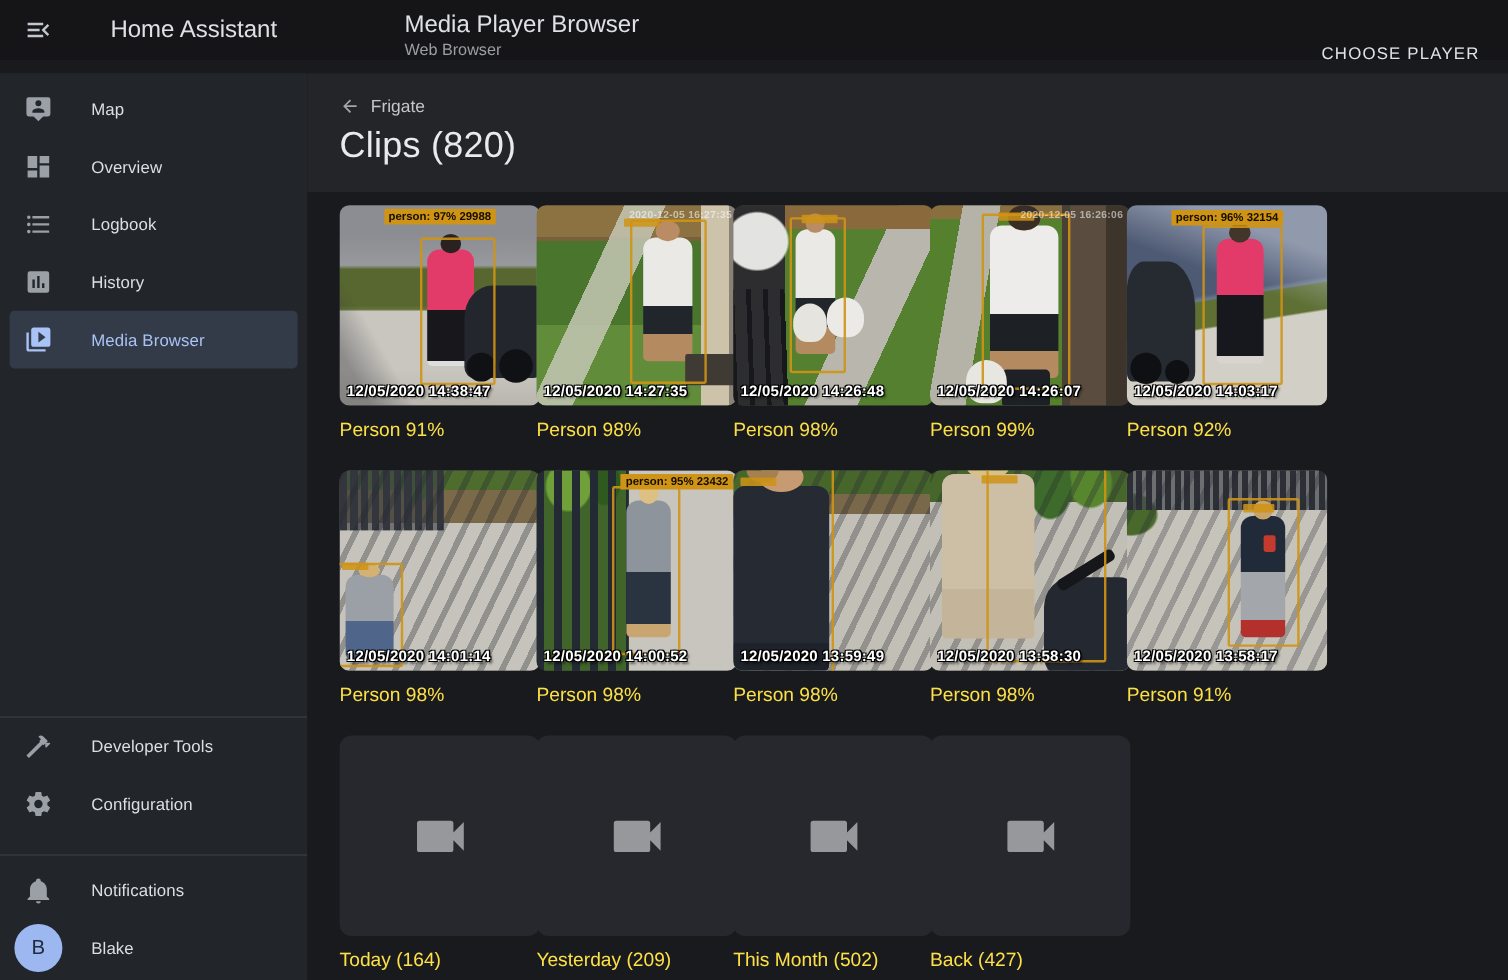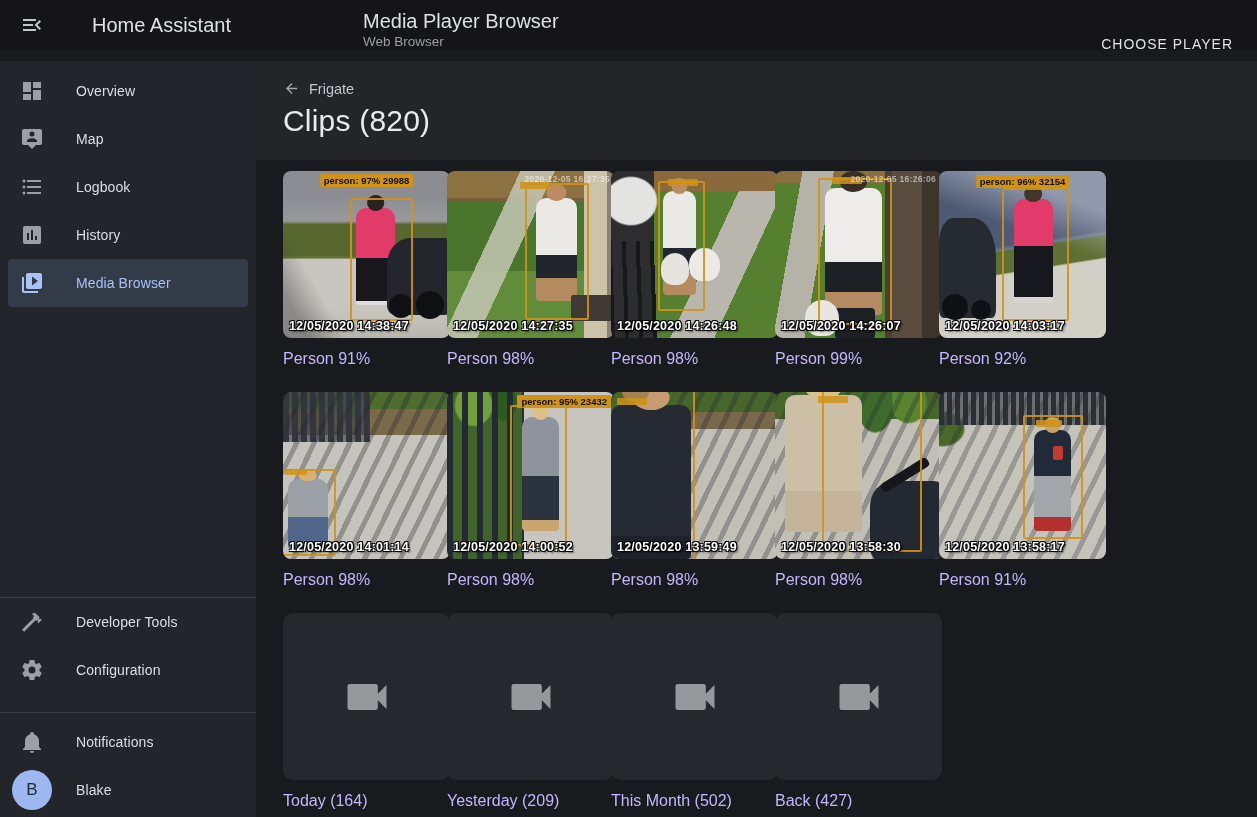--- a/index.html
+++ b/index.html
@@ -7,21 +7,21 @@
     font-family:"Liberation Sans","DejaVu Sans",sans-serif; }
   .stage { position:relative; width:1257px; height:817px; background:#191a1d; overflow:hidden; }
 
   
   .topbar { position:absolute; top:0; left:0; width:100%; height:50px; background:#151518;
     display:flex; align-items:center; z-index:5; }
   .menu-btn { width:40px; height:40px; margin-left:12px; display:flex; align-items:center; justify-content:center;
     cursor:pointer; border-radius:50%; }
   .menu-btn svg { width:24px; height:24px; fill:#c3c7cd; }
   .app-title { margin-left:40px; font-size:20px; color:#dee0e3; width:160px; }
-  .hdr-block { position:absolute; left:363px; top:9px; }
+  .hdr-block { position:absolute; left:337px; top:9px; }
   .hdr-title { font-size:20px; color:#dee0e3; line-height:24px; }
   .hdr-sub { font-size:13.5px; color:#9b9ea3; line-height:18px; }
   .choose-player { margin-left:auto; margin-right:16px; font-size:14px; font-weight:500;
     letter-spacing:1px; color:#dfe2e6; cursor:pointer; padding:8px 8px; border-radius:4px;margin-top:38px; }
 
   
   .sidebar { position:absolute; top:61px; left:0; bottom:0; width:256px; background:#22252a; padding-top:6px; z-index:4; }
   .sb-item { height:48px; margin:0 8px; padding-left:12px; display:flex; align-items:center;
     border-radius:4px; cursor:pointer; }
   .sb-item svg { width:24px; height:24px; fill:#9ba0a6; flex:none; }
@@ -41,21 +41,21 @@
   .content { position:absolute; top:61px; left:256px; right:0; bottom:0; background:#191a1d; }
   .content-head { height:99px; background:#232529; padding:19px 0 0 27px; }
   .breadcrumb { display:inline-flex; align-items:center; cursor:pointer; }
   .breadcrumb svg { width:17px; height:17px; fill:#a3a7ac; }
   .breadcrumb-label { margin-left:9px; font-size:14.5px; color:#c3c6ca; }
   .page-title { margin-top:3px; font-size:30px; font-weight:400; color:#e8eaed; letter-spacing:.2px; }
 
   .grid { padding:11px 0 0 27px; }
   .row { display:flex; gap:22px; margin-bottom:23px; }
   .card { width:142px; cursor:pointer; }
-  .caption { margin-top:11px; font-size:16px; line-height:20px; color:#c4b5fd; white-space:nowrap; }
+  .caption { margin-top:11px; font-size:16px; line-height:20px; color:#fde047; white-space:nowrap; }
 
   .thumb { position:relative; width:167px; height:167px; border-radius:8px; overflow:hidden;
     background-color:#8a8c90; background-repeat:no-repeat; }
   .fthumb { position:relative; width:167px; height:167px; border-radius:10px; background:#26282d;
     display:flex; align-items:center; justify-content:center; }
   .fthumb svg { width:52px; height:52px; fill:#96989c; }
 
   
   .ts { position:absolute; left:6px; bottom:5px; font-size:12.5px; font-weight:700; color:#fff;
     letter-spacing:.2px; white-space:nowrap;
@@ -220,29 +220,29 @@
     <div class="hdr-block">
       <div class="hdr-title">Media Player Browser</div>
       <div class="hdr-sub">Web Browser</div>
     </div>
     <div class="choose-player">CHOOSE PLAYER</div>
   </div>
 
   <div class="sidebar">
     <div class="sb-item">
       <svg viewBox="0 0 24 24">
+          <path fill-rule="evenodd" d="M20 2H4a2 2 0 0 0-2 2v12a2 2 0 0 0 2 2h4l4 4 4-4h4a2 2 0 0 0 2-2V4a2 2 0 0 0-2-2zM12 4.5A2.5 2.5 0 1 1 9.5 7 2.5 2.5 0 0 1 12 4.5zm5 10.5H7v-1.2c0-1.7 3.3-2.6 5-2.6s5 .9 5 2.6z"></path>
+        </svg>
+      <span class="sb-label">Map</span>
+    </div>
+    <div class="sb-item">
+      <svg viewBox="0 0 24 24">
           <path d="M13,3V9H21V3M13,21H21V11H13M3,21H11V15H3M3,13H11V3H3V13Z"></path>
         </svg>
       <span class="sb-label">Overview</span>
-    </div>
-    <div class="sb-item">
-      <svg viewBox="0 0 24 24">
-          <path fill-rule="evenodd" d="M20 2H4a2 2 0 0 0-2 2v12a2 2 0 0 0 2 2h4l4 4 4-4h4a2 2 0 0 0 2-2V4a2 2 0 0 0-2-2zM12 4.5A2.5 2.5 0 1 1 9.5 7 2.5 2.5 0 0 1 12 4.5zm5 10.5H7v-1.2c0-1.7 3.3-2.6 5-2.6s5 .9 5 2.6z"></path>
-        </svg>
-      <span class="sb-label">Map</span>
     </div>
     <div class="sb-item">
       <svg viewBox="0 0 24 24">
           <path d="M7,5H21V7H7V5M7,13V11H21V13H7M4,4.5A1.5,1.5 0 0,1 5.5,6A1.5,1.5 0 0,1 4,7.5A1.5,1.5 0 0,1 2.5,6A1.5,1.5 0 0,1 4,4.5M4,10.5A1.5,1.5 0 0,1 5.5,12A1.5,1.5 0 0,1 4,13.5A1.5,1.5 0 0,1 2.5,12A1.5,1.5 0 0,1 4,10.5M7,19V17H21V19H7M4,16.5A1.5,1.5 0 0,1 5.5,18A1.5,1.5 0 0,1 4,19.5A1.5,1.5 0 0,1 2.5,18A1.5,1.5 0 0,1 4,16.5Z"></path>
         </svg>
       <span class="sb-label">Logbook</span>
     </div>
     <div class="sb-item">
       <svg viewBox="0 0 24 24">
           <path fill-rule="evenodd" d="M19,3H5A2,2 0 0,0 3,5V19A2,2 0 0,0 5,21H19A2,2 0 0,0 21,19V5A2,2 0 0,0 19,3M9,17H7V10H9V17M13,17H11V7H13V17M17,17H15V13H17V17Z"></path>

